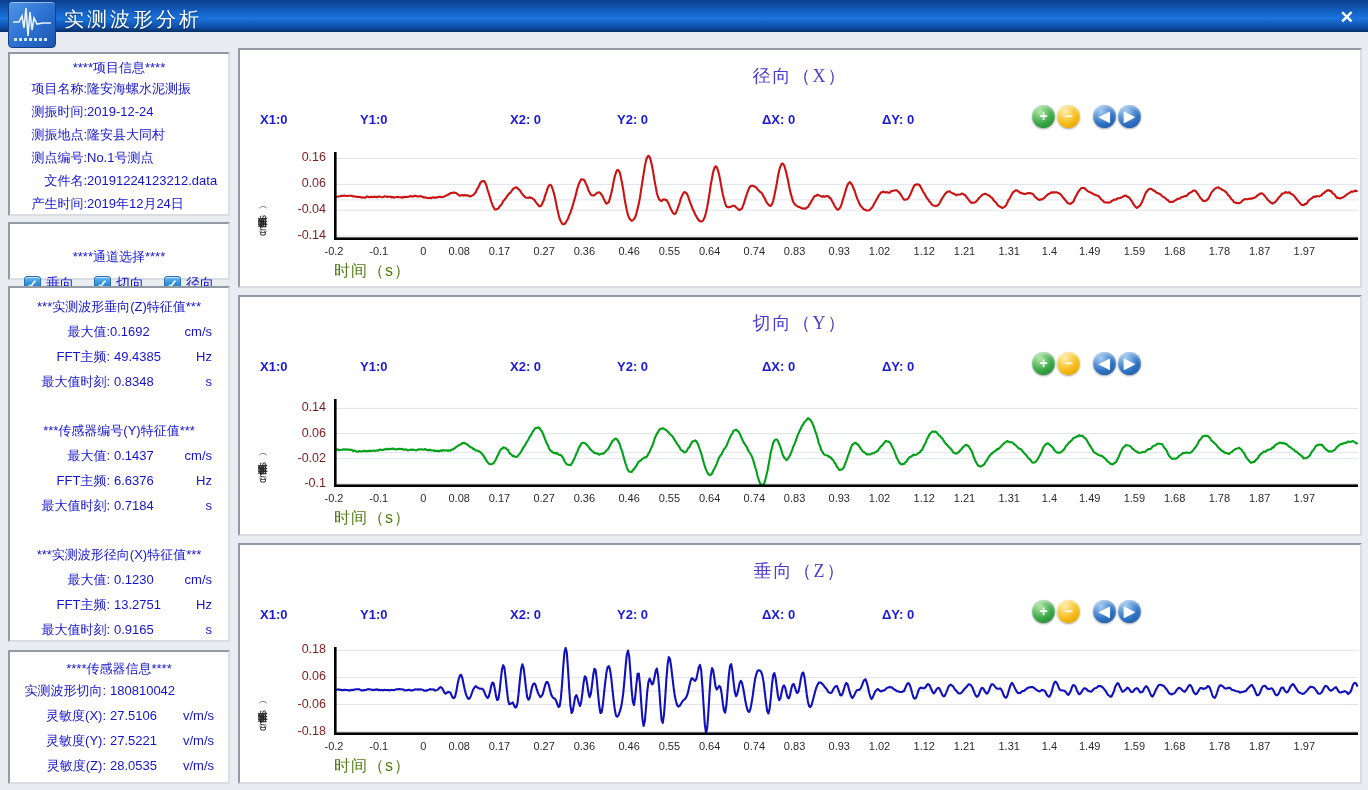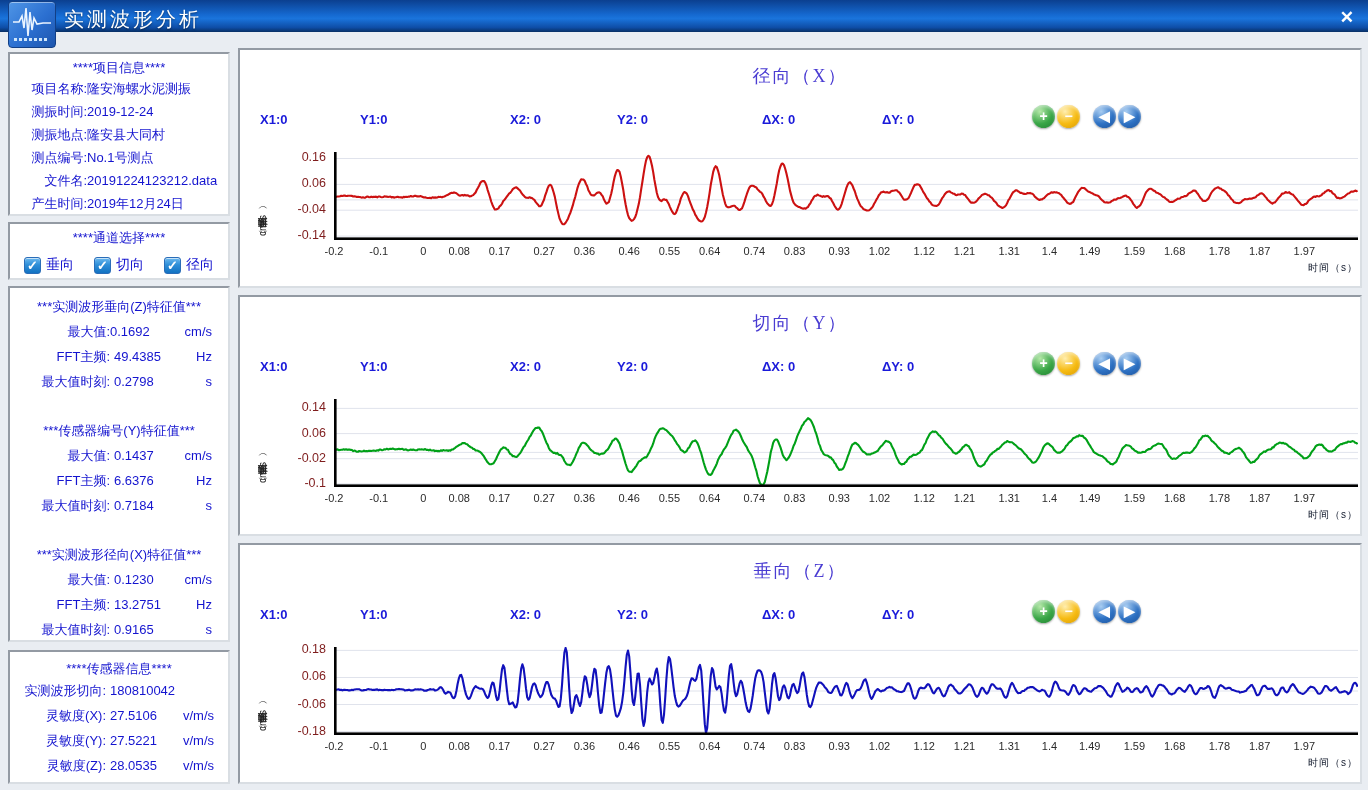--- a/index.html
+++ b/index.html
@@ -85,21 +85,21 @@
     writing-mode:vertical-rl;transform:rotate(180deg);
   }
   .ytick{
     position:absolute;width:52px;text-align:right;font-size:12.5px;color:#7f1d1d;
     font-family:"Liberation Sans",sans-serif;
   }
   .xtick{
     position:absolute;width:44px;text-align:center;font-size:11px;color:#2a2a2a;white-space:nowrap;
   }
   .xlabel{
-    position:absolute;text-align:right;font-size:10px;color:#0f172a;letter-spacing:1px;
+    position:absolute;text-align:left;font-size:16px;color:#4d7c0f;letter-spacing:1px;
   }
   .plot-svg{position:absolute;}
 </style>
 </head>
 <body>
 
 <div class="titlebar">
   <div class="logo">
     <svg width="46" height="45" viewBox="0 0 46 45">
       <polyline points="4,20 10,20 13,14 15,26 17,6 19,34 21,10 23,28 25,16 28,22 34,21 42,21" fill="none" stroke="#eaf4ff" stroke-width="1.6"></polyline>
@@ -142,21 +142,21 @@
         <span class="pvalue">20191224123212.data</span>
       </div>
       <div class="prow">
         <span class="plabel">产生时间:</span>
         <span class="pvalue">2019年12月24日</span>
       </div>
     </div>
 </div>
 
 <div class="panel" id="panel-channels" style="left:8px;top:222px;width:222px;height:58px;">
-  <div class="phead" style="margin-top:5px;">****通道选择****</div>
+  <div class="phead" style="margin-top:24px;">****通道选择****</div>
   <div class="chanrow" id="channel-items">
       <div class="chanitem">
         <span class="cbox">✓</span>
         <span class="chanlabel">垂向</span>
       </div>
       <div class="chanitem">
         <span class="cbox">✓</span>
         <span class="chanlabel">切向</span>
       </div>
       <div class="chanitem">
@@ -165,21 +165,21 @@
       </div>
     </div>
 </div>
 
 <div class="panel" id="panel-features" style="left:8px;top:286px;width:222px;height:356px;">
   <div id="features-groups">
       <div class="fgroup" style="margin-top: 6px;">
         <div class="fghead">***实测波形垂向(Z)特征值***</div>
         <div class="frow"><span class="flabel">最大值:</span><span class="fvalue" style="margin-left: 0;">0.1692</span><span class="funit">cm/s</span></div>
         <div class="frow"><span class="flabel">FFT主频:</span><span class="fvalue" style="margin-left: 4px;">49.4385</span><span class="funit">Hz</span></div>
-        <div class="frow"><span class="flabel">最大值时刻:</span><span class="fvalue" style="margin-left: 4px;">0.2798</span><span class="funit">s</span></div>
+        <div class="frow"><span class="flabel">最大值时刻:</span><span class="fvalue" style="margin-left: 4px;">0.8348</span><span class="funit">s</span></div>
       </div>
       <div class="fgroup" style="margin-top: 24px;">
         <div class="fghead">***传感器编号(Y)特征值***</div>
         <div class="frow"><span class="flabel">最大值:</span><span class="fvalue" style="margin-left: 4px;">0.1437</span><span class="funit">cm/s</span></div>
         <div class="frow"><span class="flabel">FFT主频:</span><span class="fvalue" style="margin-left: 4px;">6.6376</span><span class="funit">Hz</span></div>
         <div class="frow"><span class="flabel">最大值时刻:</span><span class="fvalue" style="margin-left: 4px;">0.7184</span><span class="funit">s</span></div>
       </div>
       <div class="fgroup" style="margin-top: 24px;">
         <div class="fghead">***实测波形径向(X)特征值***</div>
         <div class="frow"><span class="flabel">最大值:</span><span class="fvalue" style="margin-left: 4px;">0.1230</span><span class="funit">cm/s</span></div>

